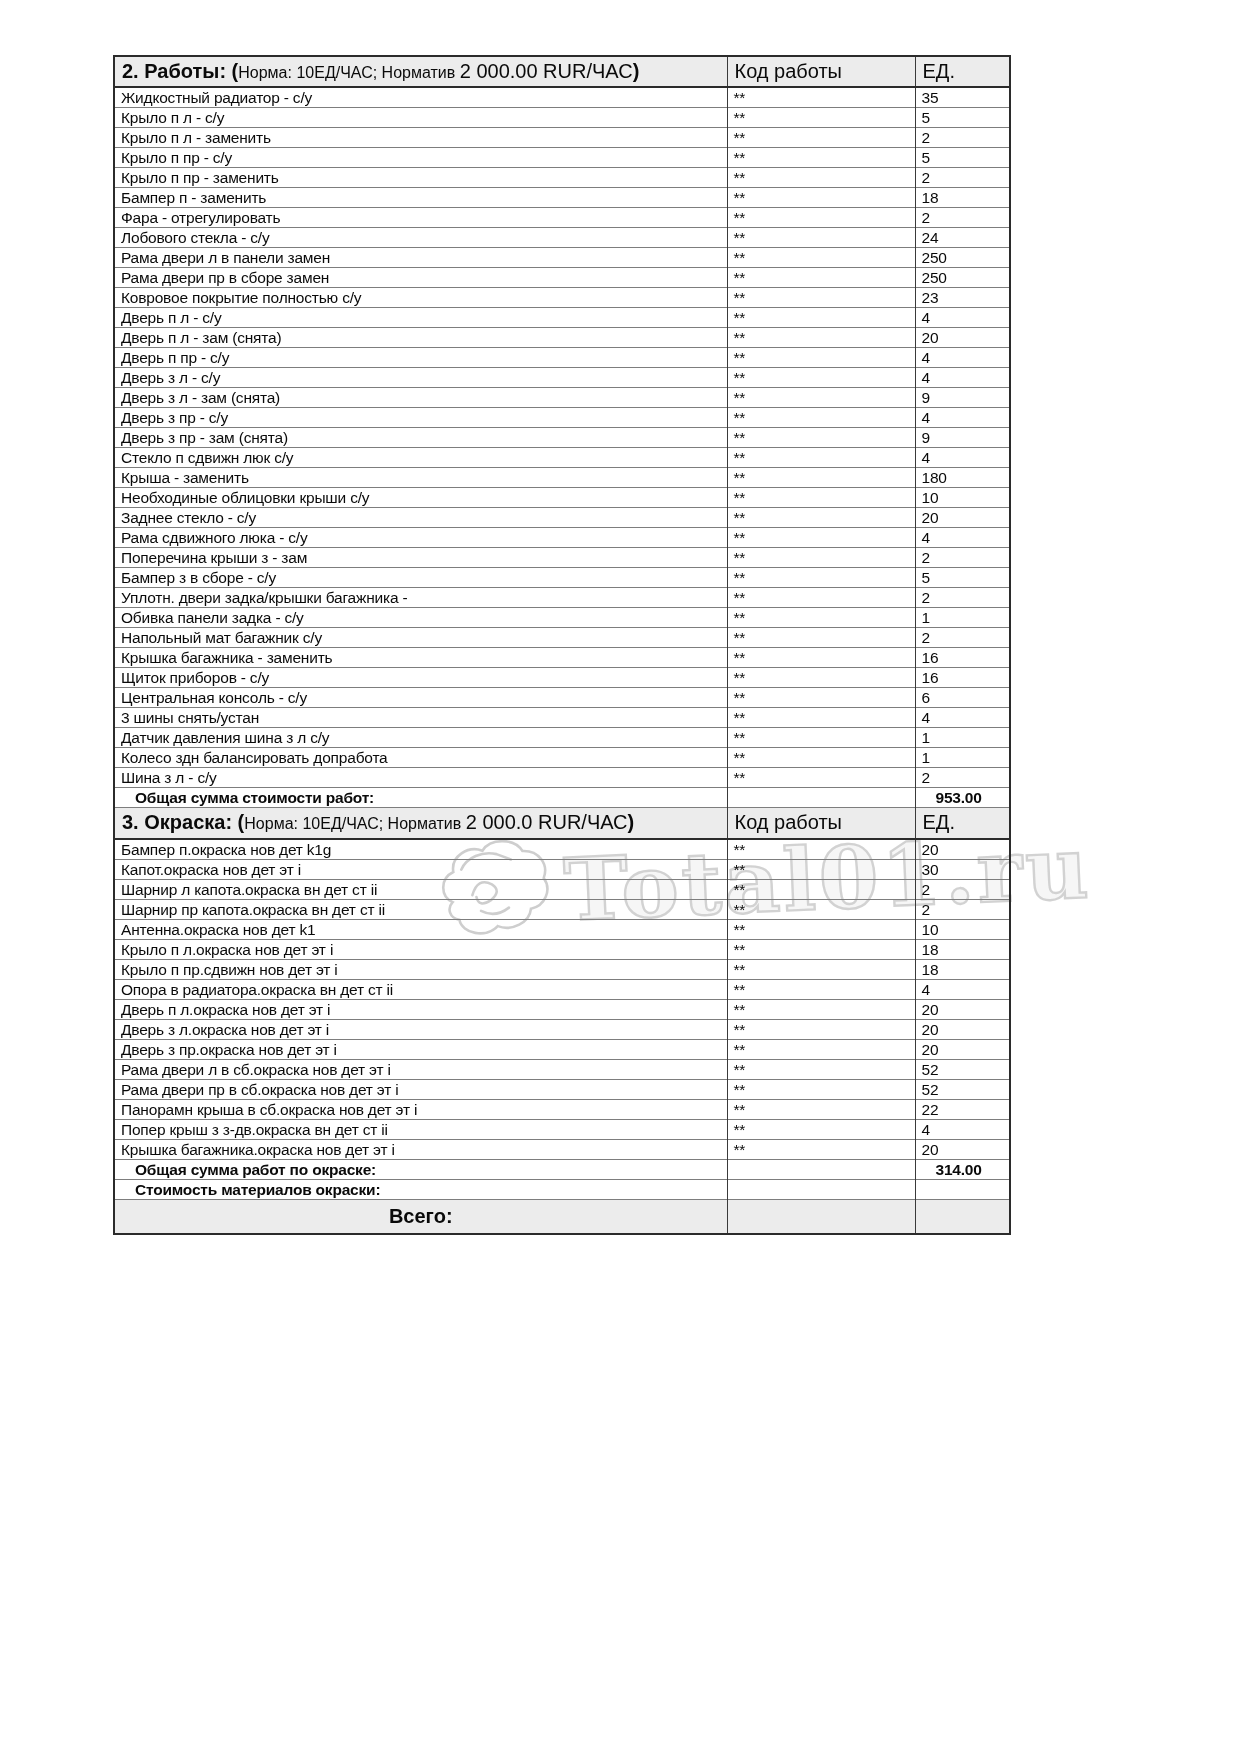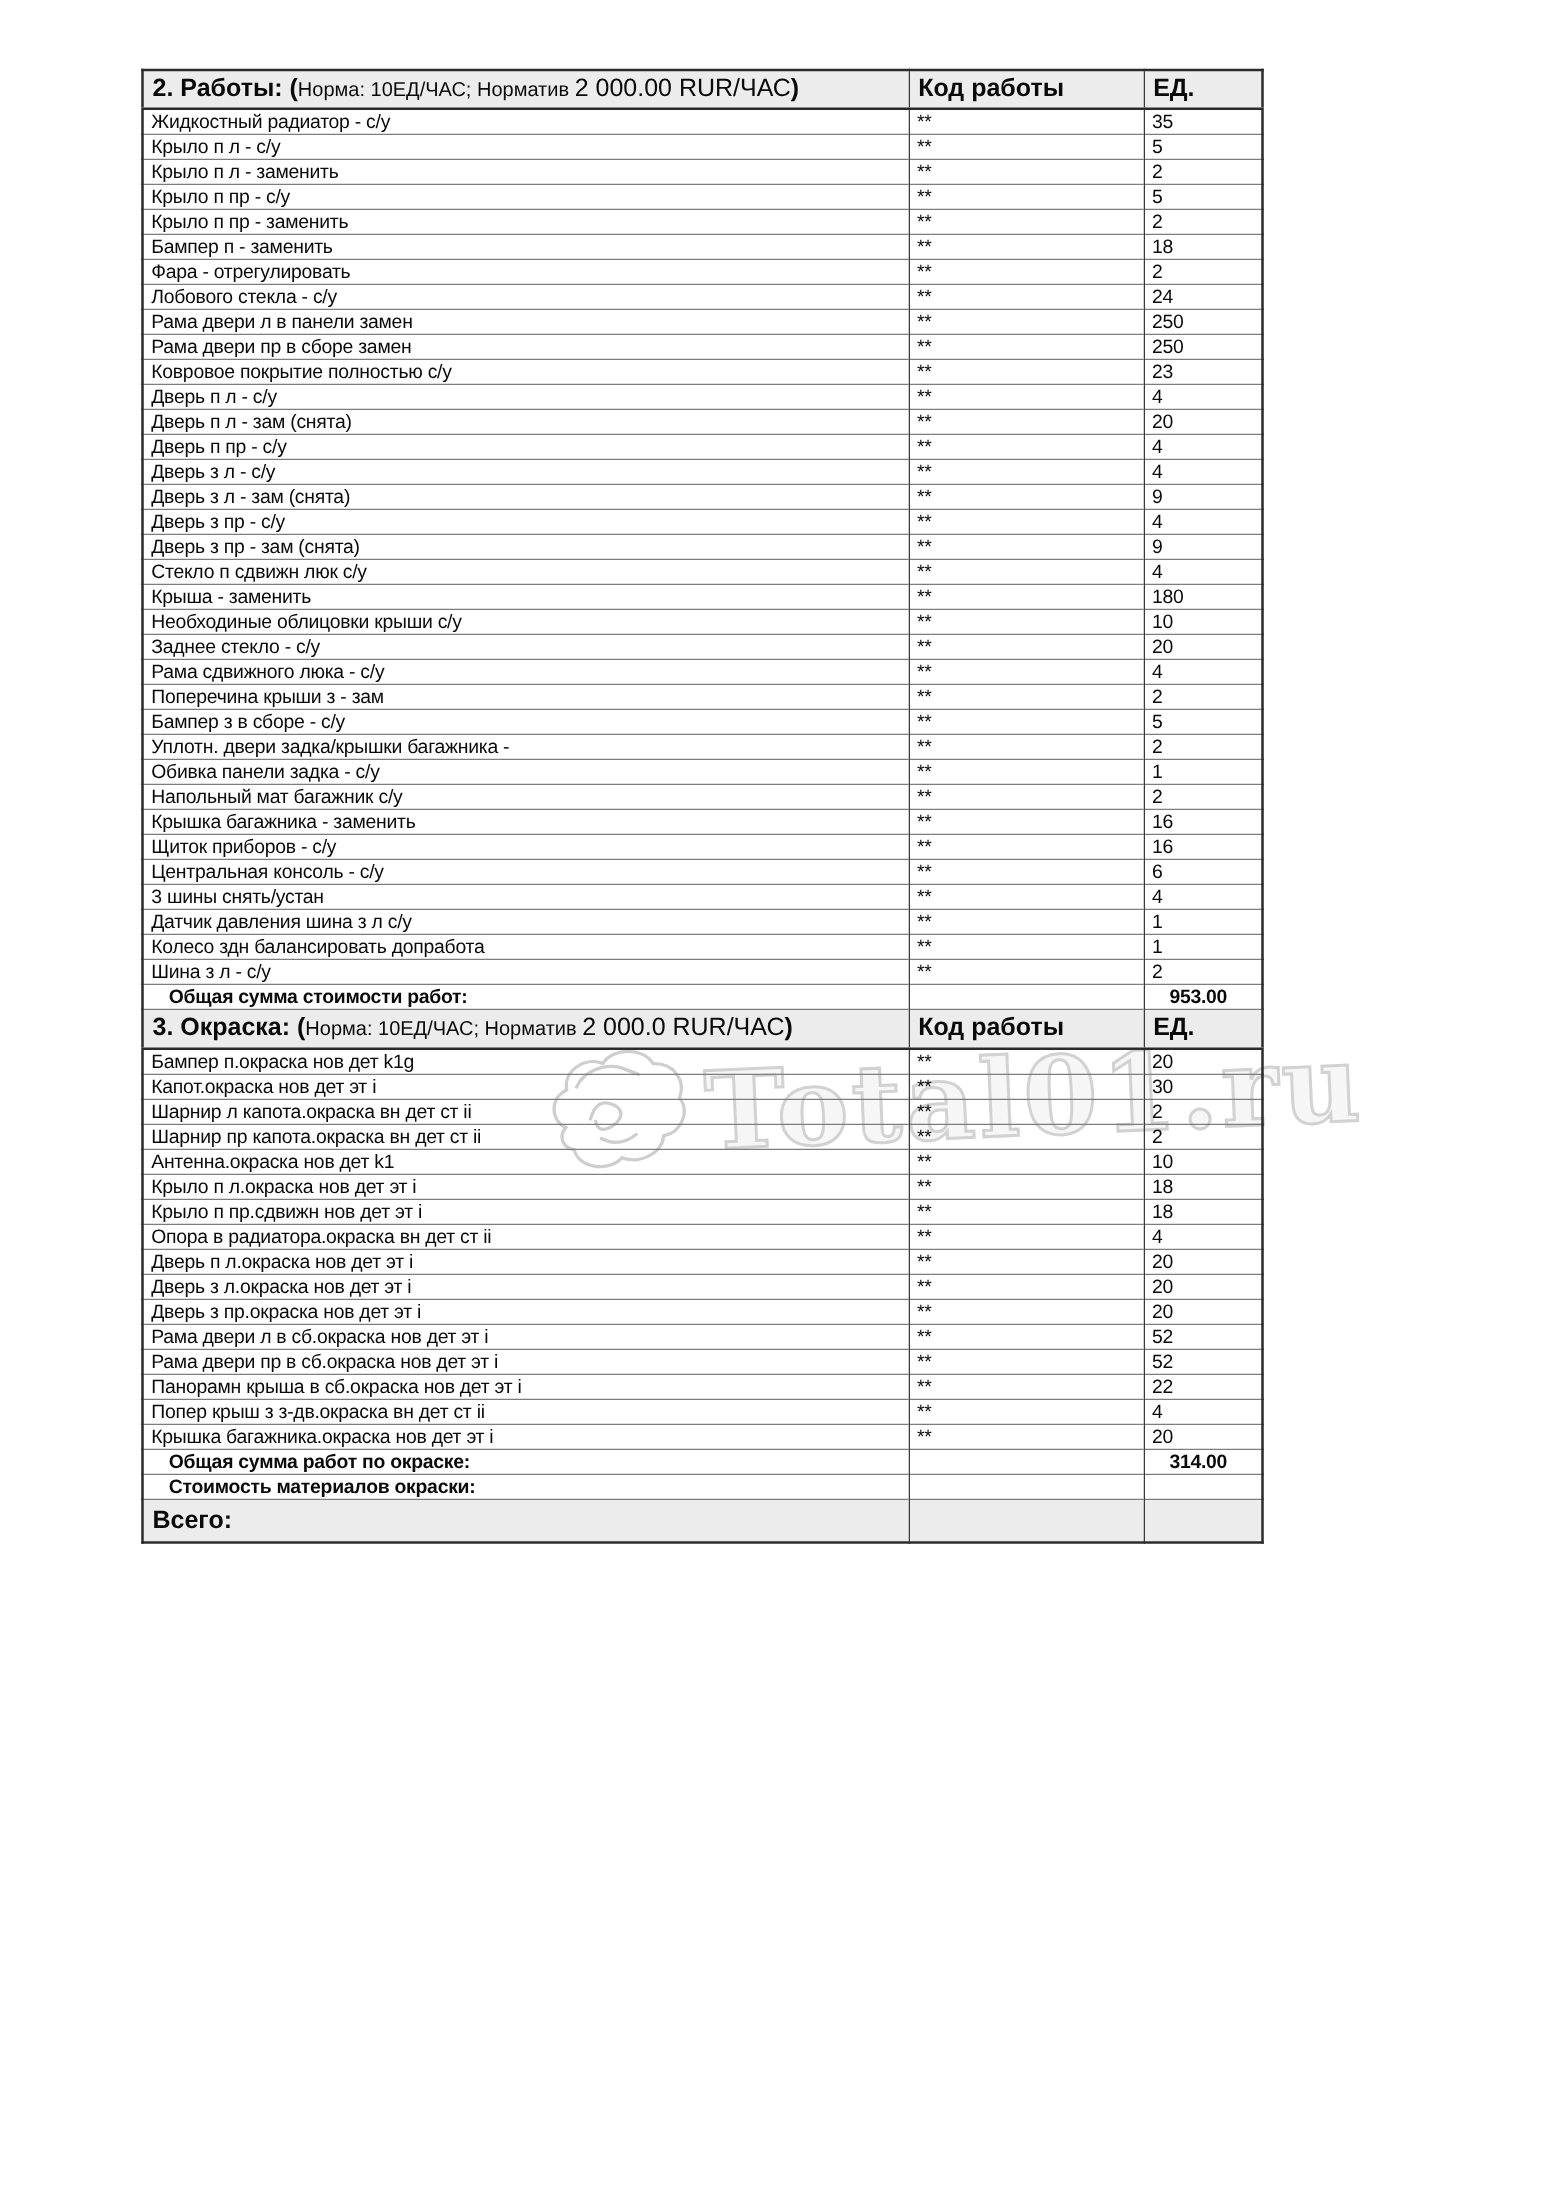--- a/index.html
+++ b/index.html
@@ -47,26 +47,26 @@
 
   .sec-header td {
     height:31px; background:rgba(35,35,35,.085);
     border-top:2px solid #2b2b2b; border-bottom:2px solid #2b2b2b;
     padding:0 7px;
   }
   .title-cell { white-space:nowrap; }
   .t-bold  { font-weight:bold; font-size:20px; }
   .t-norm  { font-size:16px; }
   .t-big   { font-size:20px; }
-  .col-head { font-weight:bold; font-size:20px; }
+  .col-head { font-weight:normal; font-size:20px; }
 
   .grand-row td {
     height:35px; background:rgba(35,35,35,.085);
     border-top:2px solid #2b2b2b;
-    font-size:20px; font-weight:bold; padding:0 7px;
+    font-size:20px; font-weight:bold; padding:0 7px;text-align:center;
   }
 </style>
 </head>
 <body>
 
 <div class="page">
 
   <div class="watermark">
     <svg class="wm-logo" width="130" height="130" viewBox="0 0 130 130" fill="none">
       <path d="M24,72 C12,66 12,48 26,42 C24,26 42,16 56,22 C64,10 88,10 96,24 C112,24 122,38 116,52 C124,64 116,80 102,82 C100,96 82,104 68,98 C56,110 32,104 30,90 C20,88 18,78 24,72 Z" stroke="#c6c6c6" stroke-width="2.6"></path>

